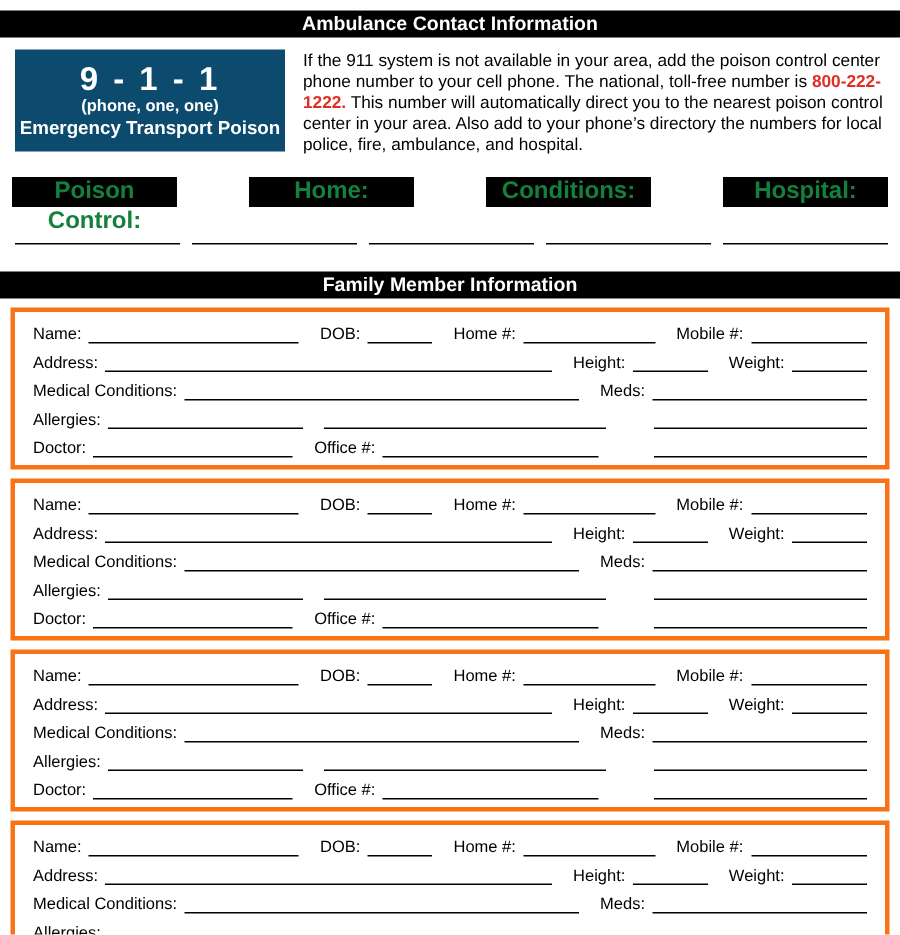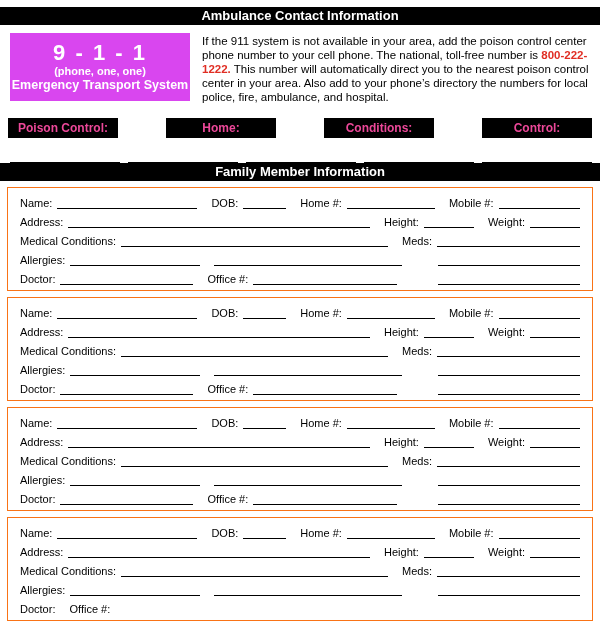--- a/index.html
+++ b/index.html
@@ -20,56 +20,56 @@
     background: #d02929; color: #fff; text-align: center;
     display: flex; flex-direction: column; justify-content: center;
   }
   .box911 .num { font-size: 22px; font-weight: bold; letter-spacing: 2px; line-height: 24px; }
   .box911 .sub { font-size: 11px; font-weight: bold; line-height: 13px; }
   .box911 .cap { font-size: 12.5px; font-weight: bold; line-height: 15px; }
   .intro-text { flex: 1; font-size: 11.5px; line-height: 14px; padding-top: 1px; }
   .phone { color: #e02e24; font-weight: bold; }
   .contacts-row { display: flex; justify-content: space-between; margin: 14px 8px 0 8px; }
   .contact-box {
-    background: #000; color: #ec4899; width: 110px; height: 20px; line-height: 20px;
-    text-align: center; font-weight: bold; font-size: 12px;
+    background: #000; color: #15803d; width: 110px; height: 20px; line-height: 20px;
+    text-align: center; font-weight: bold; font-size: 16px;
   }
   .lines-row { display: flex; justify-content: space-between; margin: 22px 8px 0 10px; height: 3px; }
   .lines-row .wline { width: 110px; margin: 0; }
   .wline { display: inline-block; border-bottom: 1.4px solid #000; height: 3px; margin-left: 5px; }
-  .family-bar { }
+  .family-bar { margin-top: 18px; }
   .family-box {
-    border: 1px solid #f97316; margin: 6px 7px 0 7px;
+    border: 3px solid #f97316; margin: 6px 7px 0 7px;
     padding: 4px 12px 3px 12px; background: #fff;
   }
   .frow { display: flex; align-items: flex-end; height: 19px; font-size: 11px; padding-bottom: 2px; }
   .lbl { white-space: nowrap; line-height: 12px; }
   .gap { margin-left: 14px; }
   .grow { flex: 1; }
   .ra { margin-left: auto; }
 </style>
 </head>
 <body>
 
 <header class="bar bar-top">Ambulance Contact Information</header>
 
 <div class="intro-row">
-  <div class="box911" style="background: #d946ef;">
+  <div class="box911" style="background: #0c4a6e;">
     <div class="num">9 - 1 - 1</div>
     <div class="sub">(phone, one, one)</div>
-    <div class="cap">Emergency Transport System</div>
+    <div class="cap">Emergency Transport Poison</div>
   </div>
   <p class="intro-text" style="margin:0"><span>If the 911 system is not available in your area, add the poison control center phone number to your cell phone. The national, toll-free number is </span><span class="phone" style="color: rgb(224, 46, 36);">800-222-1222.</span><span> This number will automatically direct you to the nearest poison control center in your area. Also add to your phone’s directory the numbers for local police, fire, ambulance, and hospital.</span></p>
 </div>
 
 <div class="contacts-row">
   <div class="contact-box">Poison Control:</div>
   <div class="contact-box">Home:</div>
   <div class="contact-box">Conditions:</div>
-  <div class="contact-box">Control:</div>
+  <div class="contact-box">Hospital:</div>
 </div>
 
 <div class="lines-row">
   <span class="wline"></span>
   <span class="wline"></span>
   <span class="wline"></span>
   <span class="wline"></span>
   <span class="wline"></span>
 </div>
 

